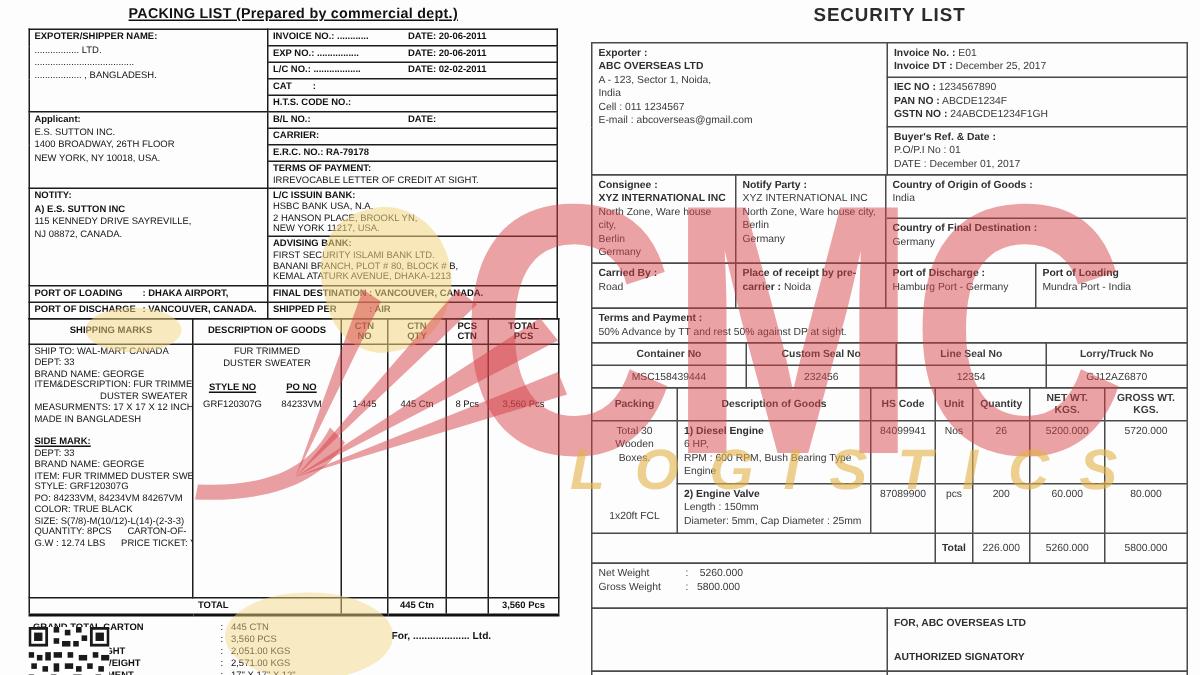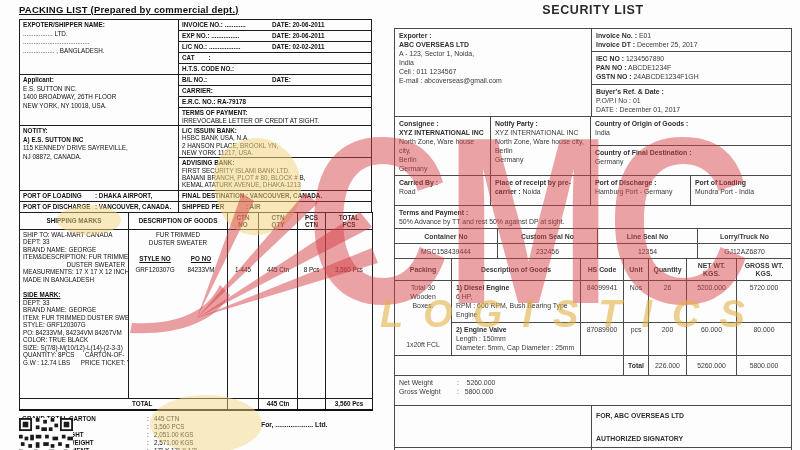--- a/index.html
+++ b/index.html
@@ -7,21 +7,21 @@
   .stage { position:relative; width:800px; height:450px; background:#fdfdfd; overflow:hidden; }
 
   
   .b { font-weight:bold; }
   .u { text-decoration:underline; }
   table { border-collapse:collapse; table-layout:fixed; width:100%; }
   td { vertical-align:top; overflow:hidden; }
 
   
   .ld { position:absolute; left:19px; top:3px; width:353px; color:#111; font-size:6.3px; line-height:8px; z-index:1; }
-  .ld-title { font-size:9.5px; font-weight:bold; text-decoration:underline; margin-top:3px; height:13px; letter-spacing:.2px; }
+  .ld-title { text-align:center; font-size:9.5px; font-weight:bold; text-decoration:underline; margin-top:3px; height:13px; letter-spacing:.2px; }
   .ld td { border:1px solid #1c1c1c; padding:1px 3px; }
   .ld .fr { display:flex; }
   .ld .fr .lab { flex:1; white-space:pre; }
   .ld .fr .dat { width:96px; }
   .ld .inv td { height:10px; }
   .cell-exporter div, .cell-applicant div, .cell-notify div { line-height:8.6px; }
   .bank { line-height:7.3px; height:31px; }
   .bank div { line-height:7.3px; }
   .terms-cell { height:16px; line-height:7.6px; }
   .ports td { height:10px; }

